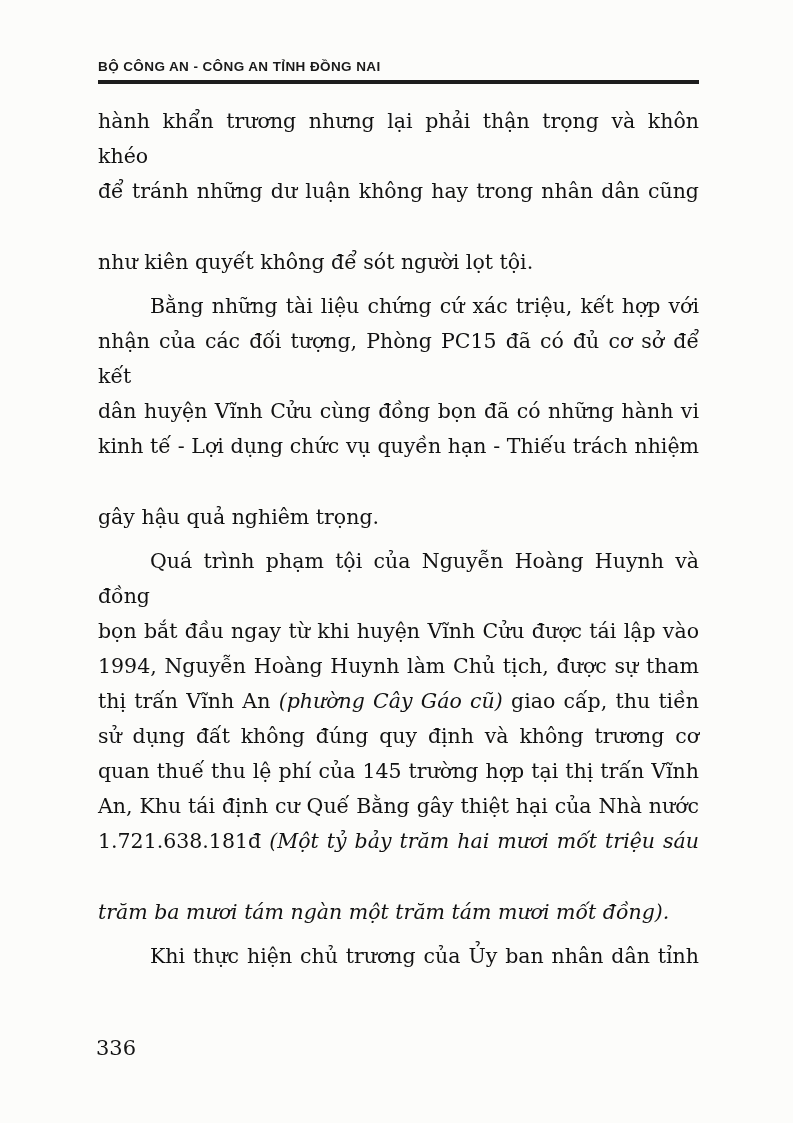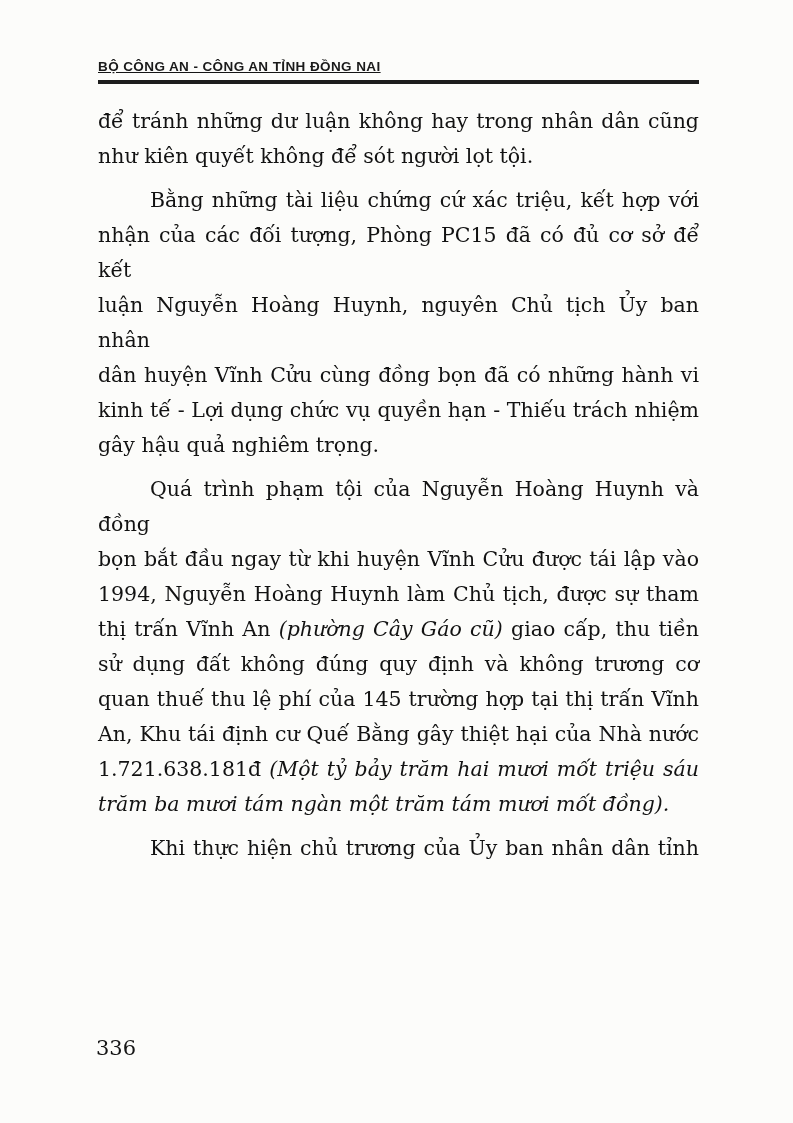--- a/index.html
+++ b/index.html
@@ -15,21 +15,20 @@
     background: #fcfcfa;
     overflow: hidden;
     color: #151515;
   }
   
   .page-header {
     position: absolute;
     left: 98px;
     top: 59px;
     width: 601px;
-    text-decoration: underline;
   }
   .running-title {
     font-family: "Liberation Sans", sans-serif;
     font-weight: bold;
     font-size: 13.5px;
     letter-spacing: 0.4px;
     color: #1a1a1a;
     white-space: nowrap;
   }
   .header-rule {
@@ -51,20 +50,21 @@
   .paragraph { margin: 0; }
   .paragraph + .paragraph { margin-top: 9px; }
   .line {
     text-align: justify;
     text-align-last: justify;
     white-space: normal;
   }
   .line.no-just {
     text-align: center;
     text-align-last: left;
+    margin-top: 36px;
   }
   .paragraph.indent .line:first-child { text-indent: 52px; }
   .seg-italic { font-style: italic; }
   
   .page-number {
     position: absolute;
     left: 96px;
     top: 1036px;
     font-family: "DejaVu Serif", "Liberation Serif", serif;
     font-size: 21px;
@@ -77,27 +77,27 @@
 
 <div class="page">
 
   <header class="page-header">
     <div class="running-title">BỘ CÔNG AN - CÔNG AN TỈNH ĐỒNG NAI</div>
     <div class="header-rule"></div>
   </header>
 
   <main class="text-block" id="text-block">
       <div class="paragraph">
+        <div class="line"><span class="seg">hành khẩn trương nhưng lại phải thận trọng và khôn khéo</span></div>
         <div class="line"><span class="seg">để tránh những dư luận không hay trong nhân dân cũng</span></div>
         <div class="line no-just"><span class="seg">như kiên quyết không để sót người lọt tội.</span></div>
       </div>
       <div class="paragraph indent">
         <div class="line"><span class="seg">Bằng những tài liệu chứng cứ xác triệu, kết hợp với</span></div>
         <div class="line"><span class="seg">nhận của các đối tượng, Phòng PC15 đã có đủ cơ sở để kết</span></div>
-        <div class="line"><span class="seg">luận Nguyễn Hoàng Huynh, nguyên Chủ tịch Ủy ban nhân</span></div>
         <div class="line"><span class="seg">dân huyện Vĩnh Cửu cùng đồng bọn đã có những hành vi</span></div>
         <div class="line"><span class="seg">kinh tế - Lợi dụng chức vụ quyền hạn - Thiếu trách nhiệm</span></div>
         <div class="line no-just"><span class="seg">gây hậu quả nghiêm trọng.</span></div>
       </div>
       <div class="paragraph indent">
         <div class="line"><span class="seg">Quá trình phạm tội của Nguyễn Hoàng Huynh và đồng</span></div>
         <div class="line"><span class="seg">bọn bắt đầu ngay từ khi huyện Vĩnh Cửu được tái lập vào</span></div>
         <div class="line"><span class="seg">1994, Nguyễn Hoàng Huynh làm Chủ tịch, được sự tham</span></div>
         <div class="line"><span class="seg">thị trấn Vĩnh An </span><span class="seg-italic">(phường Cây Gáo cũ)</span><span class="seg"> giao cấp, thu tiền</span></div>
         <div class="line"><span class="seg">sử dụng đất không đúng quy định và không trương cơ</span></div>

